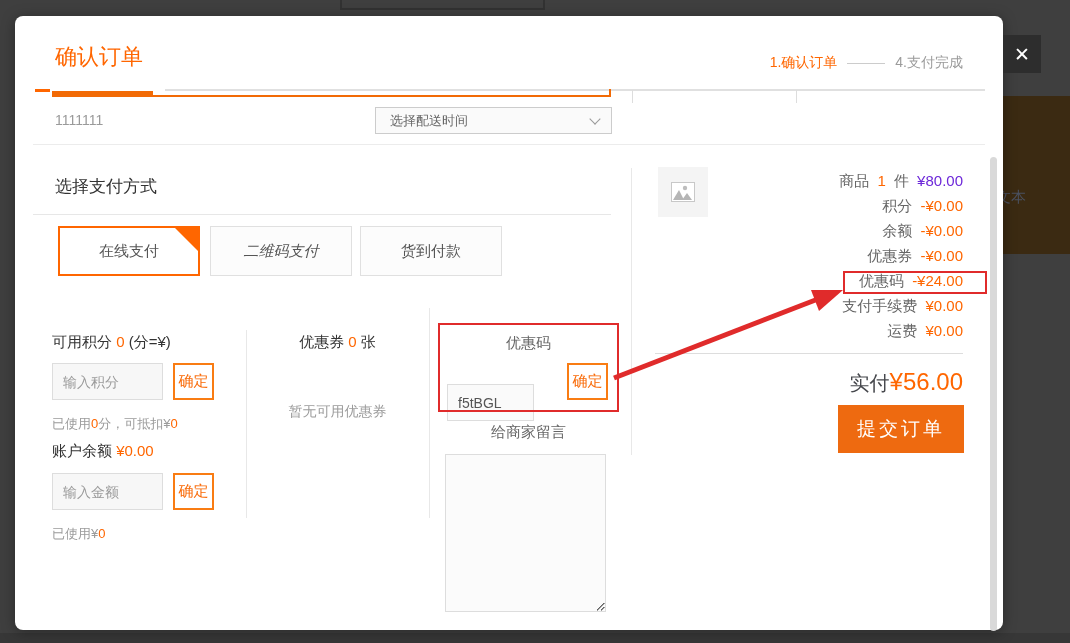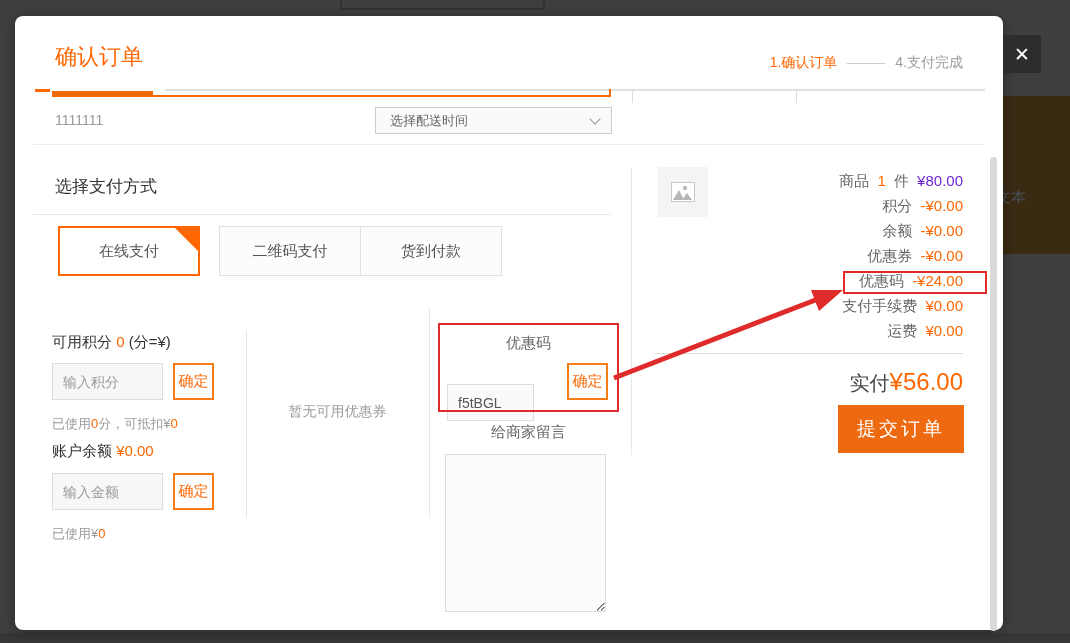--- a/index.html
+++ b/index.html
@@ -51,21 +51,21 @@
 
   .hdiv1 { position:absolute; left:18px; top:128px; width:952px; height:1px; background:#ececec; }
 
   .pay-title { position:absolute; left:40px; top:159px; font-size:17px; color:#333333; }
   .pay-underline { position:absolute; left:18px; top:198px; width:578px; height:1px; background:#e7e7e7; }
 
   .pay-btn { position:absolute; top:210px; width:142px; height:50px; background:#fcfcfc;
              border:1px solid #e0e0e0; font-size:15px; color:#555555; cursor:pointer;
              font-family:inherit; }
   .pay-btn.sel { background:#ffffff; border:2px solid #ff6600; }
-  .pb1 { left:43px; } .pb2 { left:204px; } .pb3 { left:345px; }
+  .pb1 { left:43px; } .pb2 { left:195px;font-style:italic; } .pb3 { left:345px; }
   .corner { position:absolute; top:-2px; right:-2px; width:0; height:0;
             border-top:27px solid #ff6600; border-left:27px solid transparent; }
   .corner-check { position:absolute; top:-26px; right:1px; color:#fff; font-size:11px;
                   font-family:"DejaVu Sans", sans-serif; }
 
   .vdiv { position:absolute; width:1px; background:#e8e8e8; }
   .vd-right { left:616px; top:152px; height:287px; }
   .vd-1 { left:231px; top:314px; height:188px; }
   .vd-2 { left:414px; top:292px; height:210px; }
 
@@ -198,20 +198,25 @@
     <div class="bal-title">
       <span>账户余额</span>
       <span class="o">¥0.00</span>
     </div>
     <input class="inp i2" placeholder="输入金额" style="">
     <button class="okbtn ok2">确定</button>
     <div class="note n2">
       <span>已使用¥</span><span class="o">0</span>
     </div>
 
+    <div class="cp-title">
+      <span>优惠券</span>
+      <span class="o">0</span>
+      <span>张</span>
+    </div>
     <div class="cp-empty">暂无可用优惠券</div>
 
     <div class="redbox rb1"></div>
     <div class="code-title">优惠码</div>
     <input class="inp i3" value="f5tBGL" style="">
     <button class="okbtn ok3">确定</button>
 
     <div class="msg-label">给商家留言</div>
     <textarea class="msg-area" style=""></textarea>
     <svg class="resize-grip" width="12" height="12">

